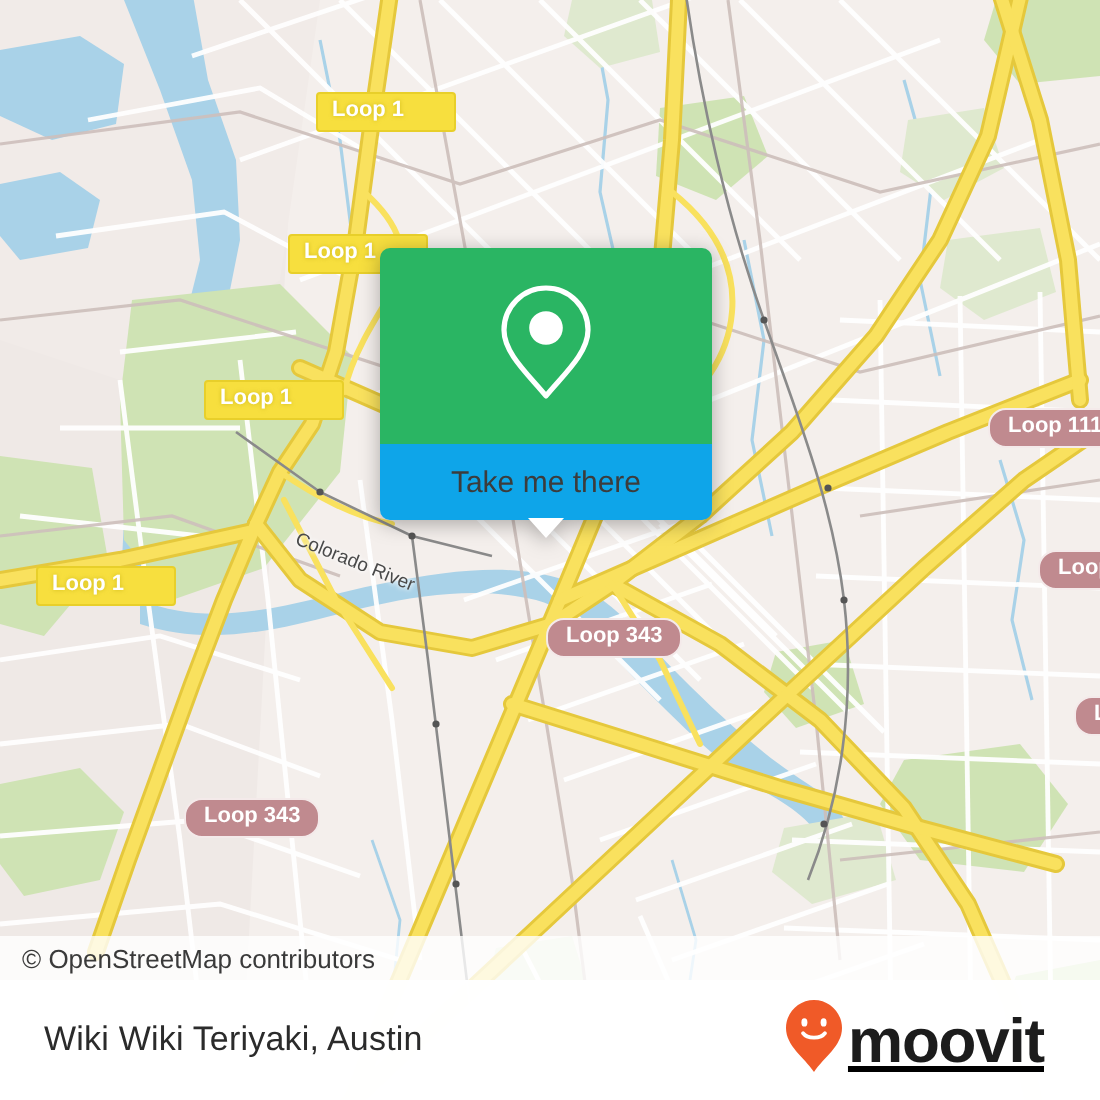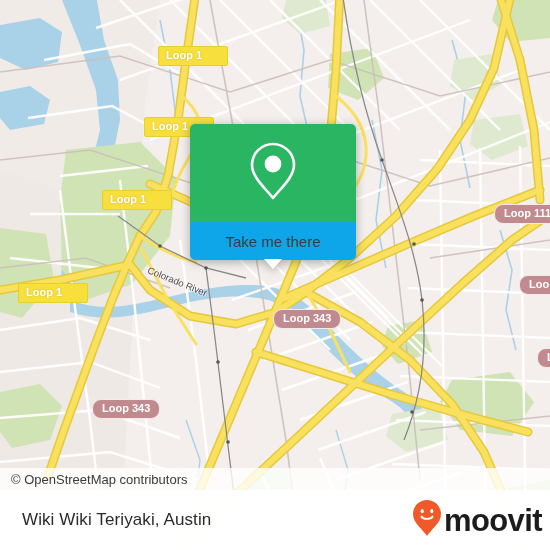--- a/index.html
+++ b/index.html
@@ -98,30 +98,30 @@
     z-index: 70;
   }
 
   
   #footer {
     position: absolute;
     left: 0; top: 490px;
     width: 550px; height: 60px;
     background: rgba(255,255,255,0.94);
     display: flex; align-items: center; justify-content: space-between;
-    padding: 0 8px 0 22px;
+    padding: 0 28px 0 22px;
     z-index: 80;
     text-align: center;
   }
   #footer-title {
     font-size: 17px;
     color: #2b2b2b;
     letter-spacing: .1px;
   }
-  #brand { display: flex; align-items: center; gap: 2px; }
+  #brand { display: flex; align-items: center; gap: 2px; text-decoration: underline; }
   #brand-word {
     font-size: 31px;
     font-weight: bold;
     color: #1c1c1c;
     letter-spacing: -0.6px;
     line-height: 1;
   }
 </style>
 </head>
 <body>

